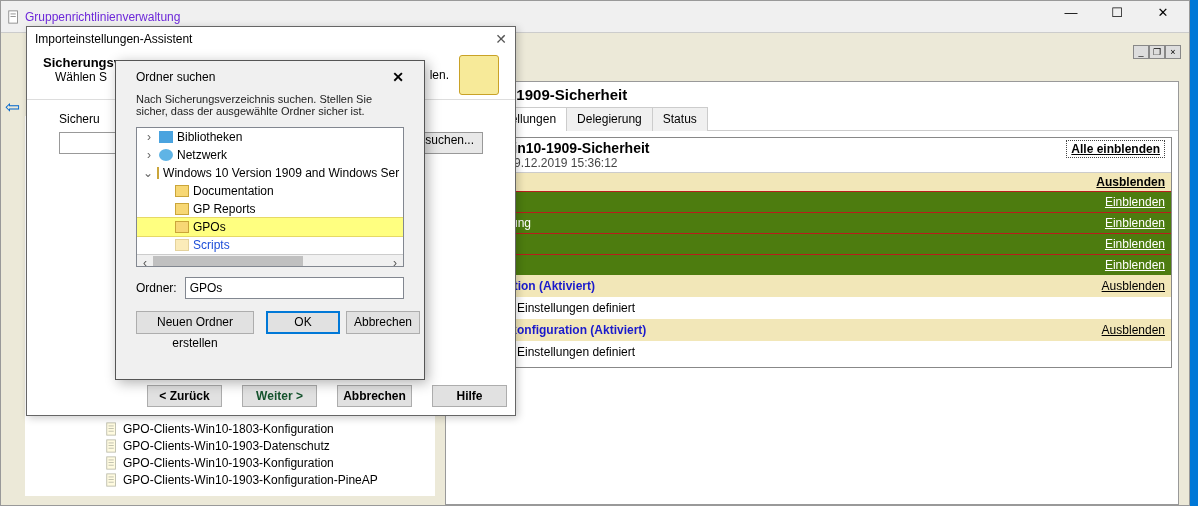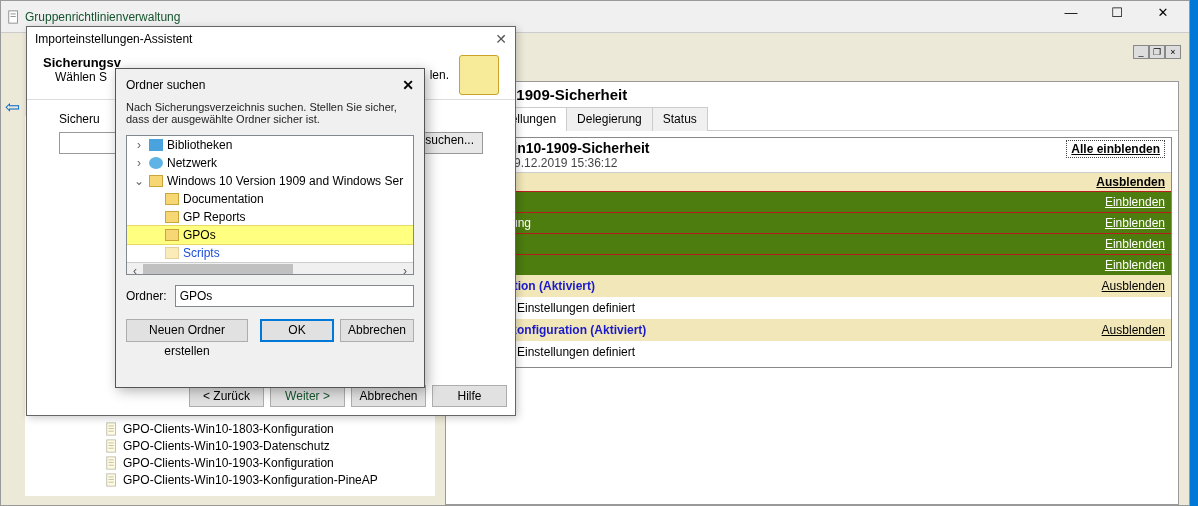--- a/index.html
+++ b/index.html
@@ -5,21 +5,21 @@
   * { box-sizing: border-box; font-family: "Segoe UI", Tahoma, sans-serif; font-size: 12px; }
   body { margin: 0; background: #0078d7; width: 1198px; height: 506px; overflow: hidden; position: relative; }
   
   
   .app-window {
     position: absolute; left: 0; top: 0; width: 1190px; height: 506px;
     background: #ece9d8; border: 1px solid #999;
   }
   .app-titlebar {
     height: 32px; background: #f0f0f0; display: flex; align-items: center;
-    padding: 0 6px; color: #14532d; border-bottom: 1px solid #ccc;
+    padding: 0 6px; color: #6d28d9; border-bottom: 1px solid #ccc;
   }
   .app-titlebar .icon { width: 14px; height: 14px; margin-right: 4px; }
   .win-controls { position: absolute; right: 4px; top: 2px; display: flex; gap: 2px; }
   .win-btn { width: 44px; height: 20px; text-align: center; line-height: 20px; font-size: 13px; }
   .mdi-controls { position: absolute; right: 8px; top: 44px; display: flex; gap: 0; }
   .mdi-btn { width: 16px; height: 14px; border: 1px solid #888; background: #ddd; font-size: 9px; text-align: center; line-height: 12px; }
   
   
   .nav-row { position: absolute; left: 4px; top: 95px; }
   .nav-arrow { color: #0066cc; font-size: 18px; }
@@ -62,29 +62,29 @@
   .wizard-close { font-size: 14px; color: #555; }
   .wizard-header { padding: 4px 16px; display: flex; justify-content: space-between; align-items: flex-start; }
   .wizard-header .txt { flex: 1; }
   .wizard-header .bold { font-weight: bold; font-size: 13px; }
   .wizard-scroll-icn { width: 40px; height: 40px; background: #f7ea99; border: 1px solid #c9a227; margin-left: 10px; border-radius: 3px; }
   .wizard-body { padding: 12px 32px; }
   .wizard-label { margin-bottom: 6px; }
   .wizard-input-row { display: flex; gap: 6px; }
   .wizard-input { flex: 1; height: 22px; border: 1px solid #999; padding: 0 4px; }
   .wizard-browse { height: 22px; padding: 0 8px; background: #e8e8e8; border: 1px solid #999; }
-  .wizard-buttons { position: absolute; bottom: 8px; right: 8px; display: flex; gap: 6px; }
+  .wizard-buttons { position: absolute; bottom: 8px; right: 8px; display: flex; gap: 20px; font-weight: bold; }
   .wizard-btn { min-width: 75px; height: 22px; line-height: 20px; text-align: center; background: #e1e1e1; border: 1px solid #adadad; }
   .wizard-btn.disabled { color: #14532d; }
   
   
   .browse-dialog {
-    position: absolute; left: 115px; top: 68px; width: 310px; height: 320px;
+    position: absolute; left: 115px; top: 60px; width: 310px; height: 320px;
     background: #f0f0f0; border: 1px solid #555; box-shadow: 3px 3px 12px rgba(0,0,0,.3);
-    padding: 8px 10px;
+    padding: 8px 20px;
   }
   .browse-header { display: flex; justify-content: space-between; align-items: center; font-size: 13px; margin-bottom: 8px; }
   .browse-close { font-size: 14px; font-weight: bold; }
   .browse-instr { font-size: 11px; color: #222; margin-bottom: 10px; }
   .browse-tree {
     border: 1px solid #828790; background: #fff; height: 140px; overflow: auto; margin-bottom: 10px;
   }
   .btree-item { display: flex; align-items: center; height: 18px; padding: 0 4px; white-space: nowrap; }
   .btree-item .exp { width: 12px; text-align: center; color: #666; }
   .btree-item.selected { background: #ffff80; outline: 1px solid #e6d966; }

